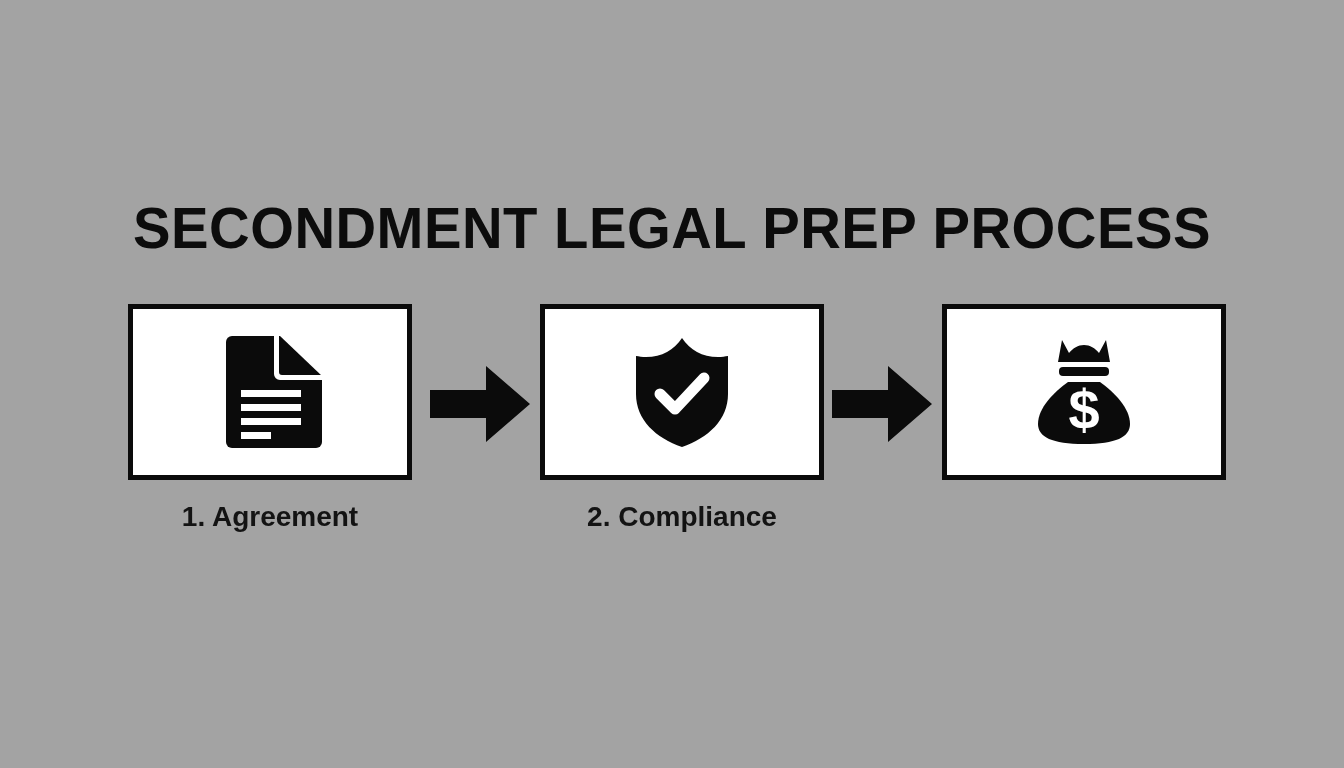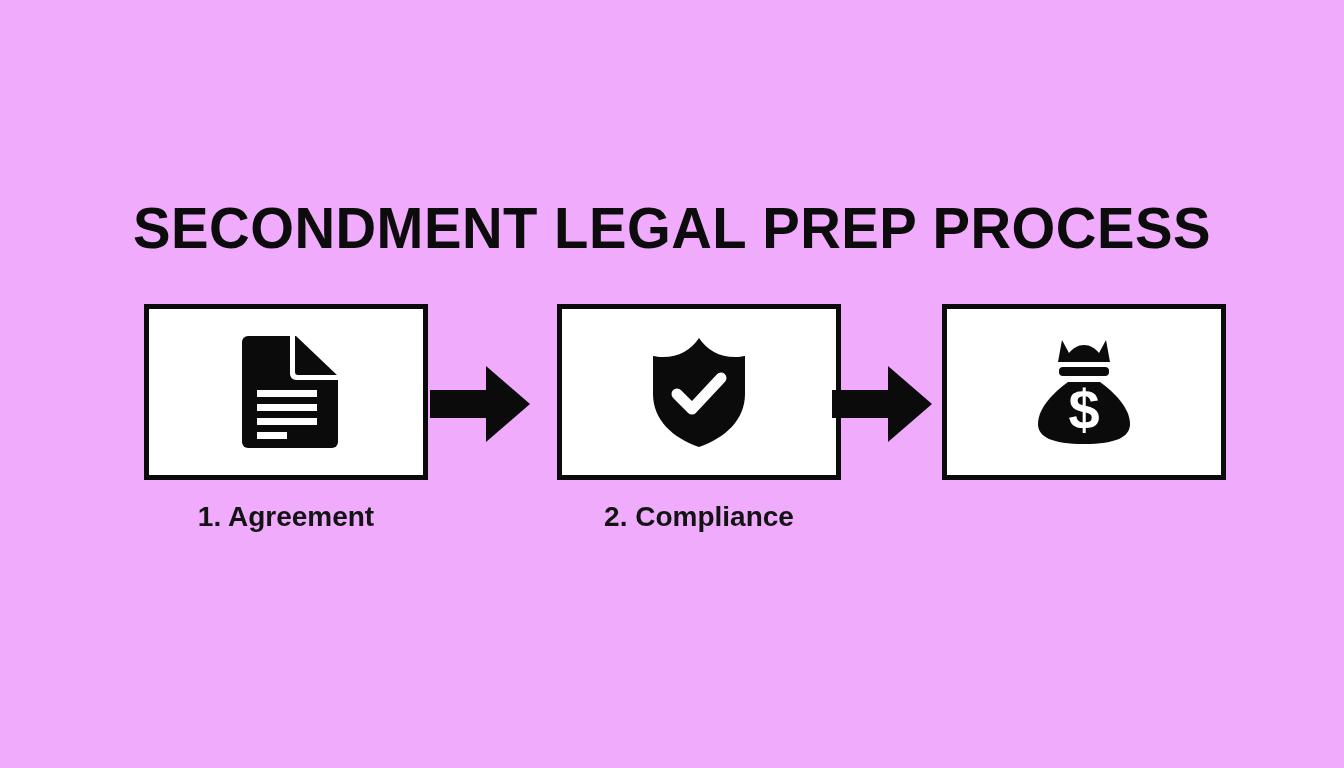--- a/index.html
+++ b/index.html
@@ -12,21 +12,21 @@
     height: 768px;
     background: #fdfdfd;
     font-family: "Liberation Sans", sans-serif;
     overflow: hidden;
     position: relative;
   }
 
   #page-root {
     position: absolute;
     inset: 0;
-    background: #f0abfc;
+    background: #a3a3a3;
   }
 
   
   .diagram-title {
     position: absolute;
     left: 0;
     top: 160px;
     width: 1344px;
     text-align: center;
     font-family: "Liberation Sans", sans-serif;
@@ -47,22 +47,22 @@
     top: 304px;
     width: 1094px;
     height: 240px;
   }
 
   .step {
     position: absolute;
     top: 0;
     width: 284px;
   }
-  .step-1 { left: 16px; }
-  .step-2 { left: 412px; margin-left: 17px; }
+  .step-1 { left: 0px; }
+  .step-2 { left: 412px; }
   .step-3 { left: 814px; }
 
   .step-box {
     position: relative;
     width: 284px;
     height: 176px;
     box-sizing: border-box;
     border: 5px solid #0b0b0b;
     background: #ffffff;
     display: flex;

